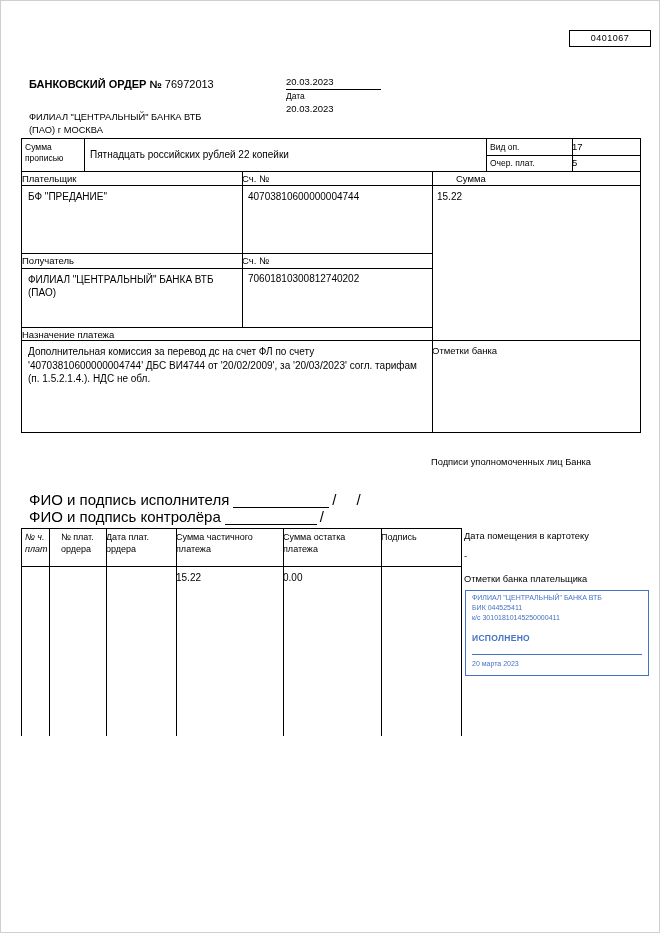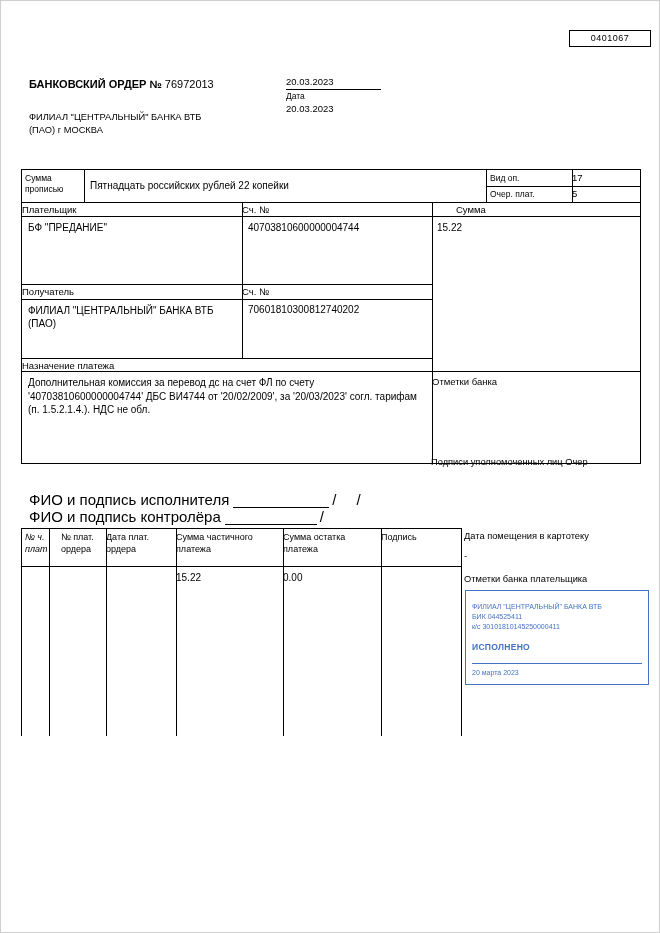--- a/index.html
+++ b/index.html
@@ -11,28 +11,28 @@
   .vl{position:absolute;width:1px;background:#000;}
   .ctr{text-align:left;}
   .b{font-weight:bold;}
   .fs11{font-size:11px;}
   .fs10{font-size:10px;}
   .fs95{font-size:9.5px;}
   .fs9{font-size:9px;}
   .fs85{font-size:8.5px;}
   .form-code{position:absolute;left:568px;top:29px;width:80px;height:15px;
              border:1px solid #000;font-size:9px;line-height:15px;text-align:center;letter-spacing:.5px;}
-  .main-table{position:absolute;left:20px;top:168px;width:618px;height:293px;border:1px solid #000;}
+  .main-table{position:absolute;left:20px;top:137px;width:618px;height:293px;border:1px solid #000;}
   .sig-row{position:absolute;left:28px;display:flex;align-items:flex-end;font-size:15px;}
   .sigline{display:inline-block;width:96px;border-bottom:1px solid #000;height:10px;margin-left:4px;}
   .slash{margin-left:3px;}
   .slash-far{margin-left:20px;}
   .ptable{position:absolute;left:20px;top:527px;width:441px;height:208px;}
   .stamp{position:absolute;left:464px;top:589px;width:170px;border:1px solid #4472c4;
-         padding:11px 6px 6px 6px;color:#4472c4;font-size:7px;line-height:1.4;}
+         padding:2px 6px 6px 6px;color:#4472c4;font-size:7px;line-height:1.4;}
   .stamp-status{margin-top:11px;font-weight:bold;font-size:8.5px;letter-spacing:.3px;}
   .stamp-date{margin-top:9px;border-top:1px solid #4472c4;padding-top:4px;}
 </style>
 </head>
 <body>
 
 <div class="page">
 
   <div class="form-code">
     <span>0401067</span>
@@ -90,21 +90,21 @@
 
     <div class="abs fs10" style="left:6px;top:134px;width:200px;line-height:1.3;">ФИЛИАЛ "ЦЕНТРАЛЬНЫЙ" БАНКА ВТБ (ПАО)</div>
     <div class="abs fs10" style="left:226px;top:134px;">70601810300812740202</div>
 
     <div class="abs fs95 ctr" style="left:0;top:190px;width:410px;">Назначение платежа</div>
 
     <div class="abs fs10" style="left:6px;top:206px;width:390px;line-height:1.35;">Дополнительная комиссия за перевод дс на счет ФЛ по счету '40703810600000004744' ДБС ВИ4744 от '20/02/2009', за '20/03/2023' согл. тарифам (п. 1.5.2.1.4.). НДС не обл.</div>
     <div class="abs fs95 ctr" style="left:410px;top:206px;width:208px;">Отметки банка</div>
   </div>
 
-  <div class="abs ctr" style="left:430px;top:456px;width:208px;font-size:9.3px;">Подписи уполномоченных лиц Очер</div>
+  <div class="abs ctr" style="left:430px;top:456px;width:208px;font-size:9.3px;">Подписи уполномоченных лиц Банка</div>
 
   <div class="sig-row" style="top:490px;">
     <span>ФИО и подпись исполнителя</span>
     <span class="sigline"></span>
     <span class="slash">/</span>
     <span class="slash-far">/</span>
   </div>
   <div class="sig-row" style="top:507px;">
     <span>ФИО и подпись контролёра</span>
     <span class="sigline" style="width:92px;"></span>

